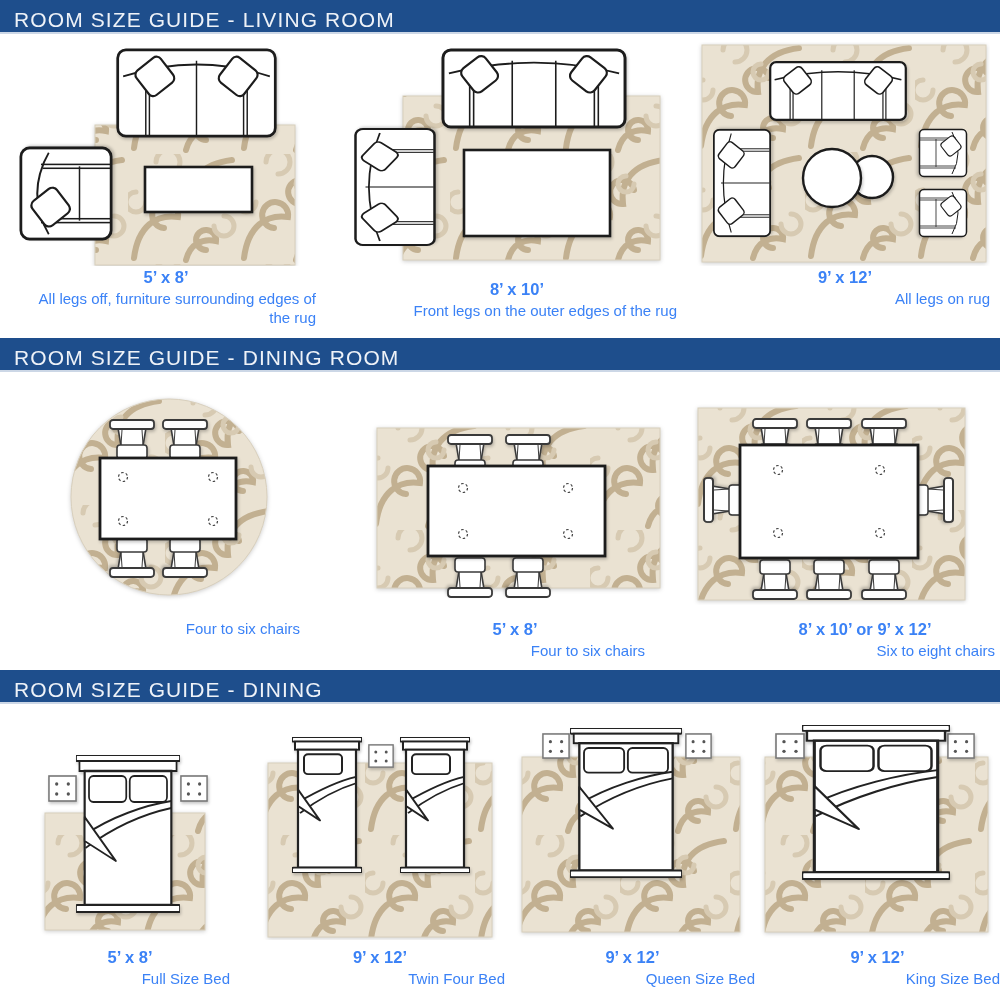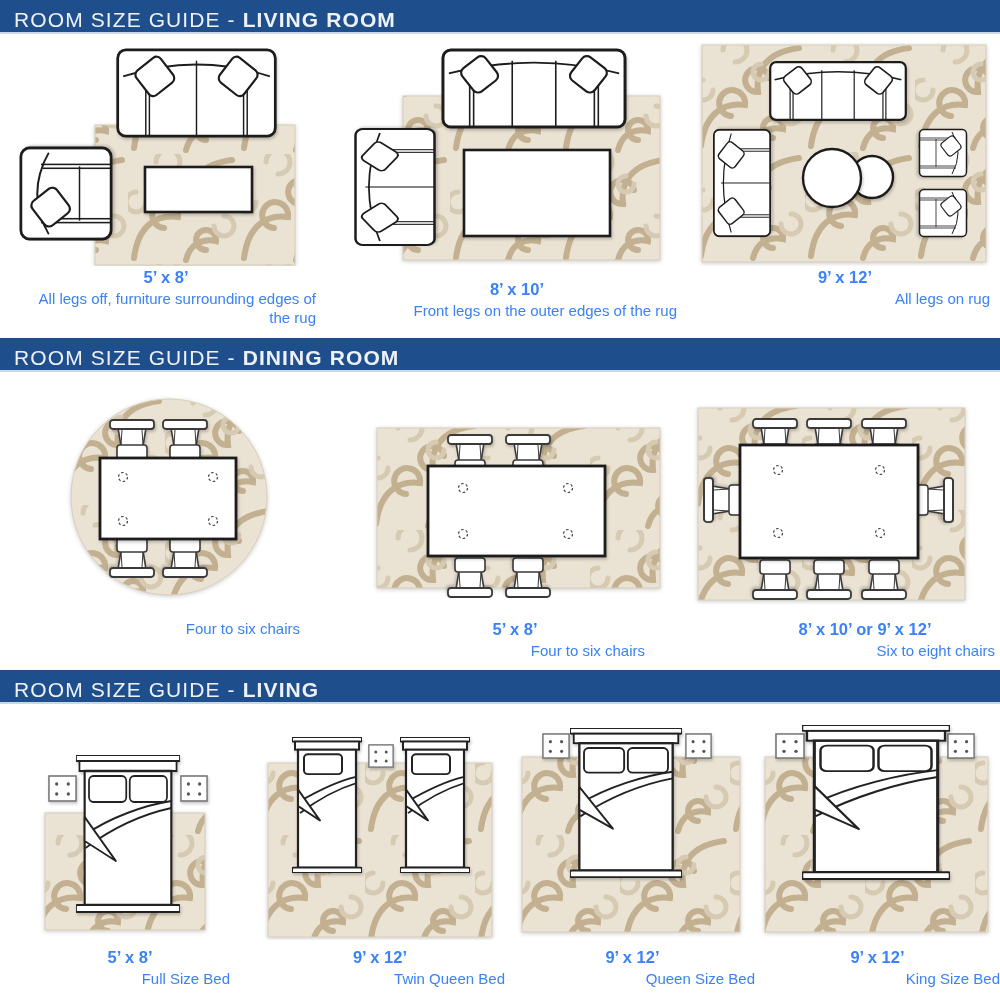--- a/index.html
+++ b/index.html
@@ -7,21 +7,21 @@
     width:1000px;height:1000px;position:relative;background:#ffffff;
     font-family:"Liberation Sans", sans-serif;overflow:hidden;
   }
   .bar{
     position:absolute;left:0;width:1000px;height:34px;background:#1e4e8c;
     color:#eef2f8;display:flex;align-items:flex-end;padding-left:14px;
     box-sizing:border-box;font-size:21px;letter-spacing:1.1px;
     border-bottom:2px solid #ccd7e6;
   }
   .bar .pre{white-space:pre;font-weight:400;}
-  .bar .room{font-weight:700;}
+  .bar .room{font-weight:400;}
   .diag{position:absolute;}
   .cap{position:absolute;text-align:center;color:#3b82f6;}
   .cap .sz{font-weight:700;font-size:16.5px;margin-bottom:3px;}
   .cap .ds{font-size:15px;line-height:1.25;text-align:right;}
   .furn{filter:drop-shadow(1.5px 2.5px 1.5px rgba(0,0,0,0.22));}
   .rugsh{filter:drop-shadow(0 1px 2px rgba(0,0,0,0.2));}
 </style>
 </head>
 <body>
 
@@ -118,21 +118,21 @@
 <div class="bar" style="top:0">
   <span class="pre">ROOM SIZE GUIDE - </span>
   <span class="room">LIVING ROOM</span>
 </div>
 <div class="bar" style="top:338px">
   <span class="pre">ROOM SIZE GUIDE - </span>
   <span class="room">DINING ROOM</span>
 </div>
 <div class="bar" style="top:670px">
   <span class="pre">ROOM SIZE GUIDE - </span>
-  <span class="room">LIVING</span>
+  <span class="room">DINING</span>
 </div>
 
 <svg class="diag" style="left:18px;top:44px" width="302" height="222" viewBox="0 0 302 222">
   <rect class="rugsh" x="77" y="81" width="200" height="140" fill="url(#rugpat)" stroke="#d8cfbc" stroke-width="1"></rect>
   <use class="furn" href="#sofa2" x="97" y="3" width="163" height="92"></use>
   <g class="furn" transform="translate(0,198) rotate(-90)">
     <use href="#armchair" x="0" y="0" width="97" height="96"></use>
   </g>
   <rect class="furn" x="127" y="123" width="107" height="45" fill="#fff" stroke="#1c1c1c" stroke-width="2.6"></rect>
 </svg>
@@ -264,21 +264,21 @@
 </div>
 
 <svg class="diag" style="left:255px;top:725px" width="250" height="215" viewBox="0 0 250 215">
   <rect class="rugsh" x="13" y="38" width="224" height="174" fill="url(#rugpat)" stroke="#d8cfbc" stroke-width="1"></rect>
   <use class="furn" href="#nightstand" x="113" y="19" width="26" height="24"></use>
   <use class="furn" href="#twinbed" x="37" y="12" width="70" height="136"></use>
   <use class="furn" href="#twinbed" x="145" y="12" width="70" height="136"></use>
 </svg>
 <div class="cap" style="left:255px;top:948px;width:250px">
   <div class="sz">9’ x 12’</div>
-  <div class="ds">Twin Queen Bed</div>
+  <div class="ds">Twin Four Bed</div>
 </div>
 
 <svg class="diag" style="left:510px;top:725px" width="245" height="215" viewBox="0 0 245 215">
   <rect class="rugsh" x="12" y="32" width="218" height="175" fill="url(#rugpat)" stroke="#d8cfbc" stroke-width="1"></rect>
   <use class="furn" href="#nightstand" x="32" y="8" width="28" height="26"></use>
   <use class="furn" href="#nightstand" x="175" y="8" width="27" height="26"></use>
   <use class="furn" href="#bigbed" x="60" y="3" width="112" height="152"></use>
 </svg>
 <div class="cap" style="left:510px;top:948px;width:245px">
   <div class="sz">9’ x 12’</div>

